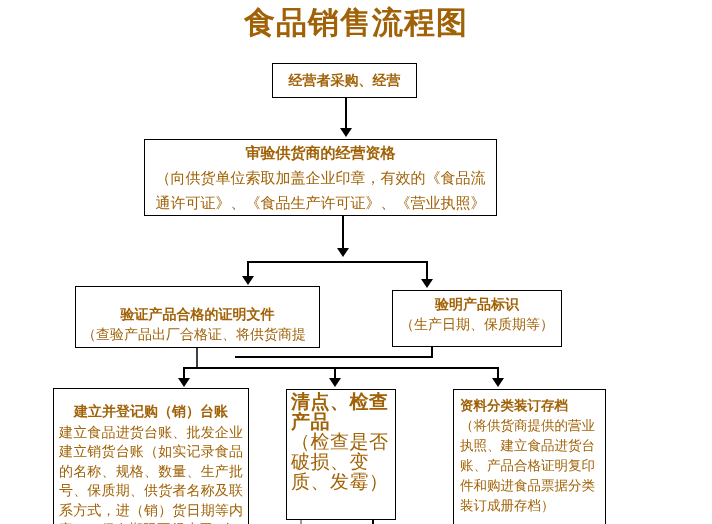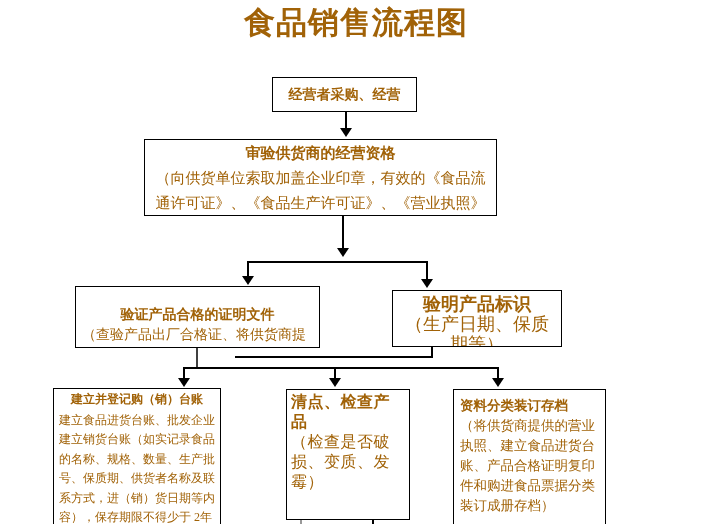--- a/index.html
+++ b/index.html
@@ -23,33 +23,33 @@
     background:#ffffff;
     box-sizing:border-box;
     word-break:break-all;
     overflow:hidden;
   }
   .node .t{font-weight:bold;}
   .center{text-align:center;font-family:Liberation Mono, monospace;}
   .left{text-align:left;}
   .just{text-align:justify;}
 
-  #n-start{left:272px;top:77px;width:145px;height:35px;
+  #n-start{left:272px;top:63px;width:145px;height:35px;
     display:flex;align-items:center;justify-content:center;
     font-size:14px;font-weight:bold;}
   #n-supplier{left:144px;top:139px;width:353px;height:77px;
     font-size:15px;line-height:25px;padding:2px 4px;text-align:center;}
   #n-cert{left:75px;top:286px;width:245px;height:62px;
     font-size:14px;line-height:20px;padding:18px 6px;}
   #n-label{left:392px;top:290px;width:170px;height:57px;
-    font-size:18px;line-height:20px;padding:4px 4px;text-align:center;}
-  #n-ledger{left:53px;top:388px;width:168px;height:136px;
-    font-size:12px;line-height:19.5px;padding:2px 5px;border-bottom:none;}
-  #n-inspect{left:286px;top:389px;width:124px;height:131px;
-    font-size:16px;line-height:20px;padding:2px 4px;letter-spacing:0.5px;}
+    font-size:14px;line-height:20px;padding:4px 4px;text-align:center;}
+  #n-ledger{left:53px;top:388px;width:196px;height:136px;
+    font-size:14px;line-height:19.5px;padding:14px 5px;border-bottom:none;}
+  #n-inspect{left:286px;top:389px;width:110px;height:131px;
+    font-size:19px;line-height:20px;padding:2px 4px;letter-spacing:0.5px;}
   #n-archive{left:453px;top:389px;width:153px;height:135px;
     font-size:13.5px;line-height:20px;padding:6px 6px;border-bottom:none;}
 </style>
 </head>
 <body>
 
 <div class="canvas">
 
   <h1 class="title">食品销售流程图</h1>
 

